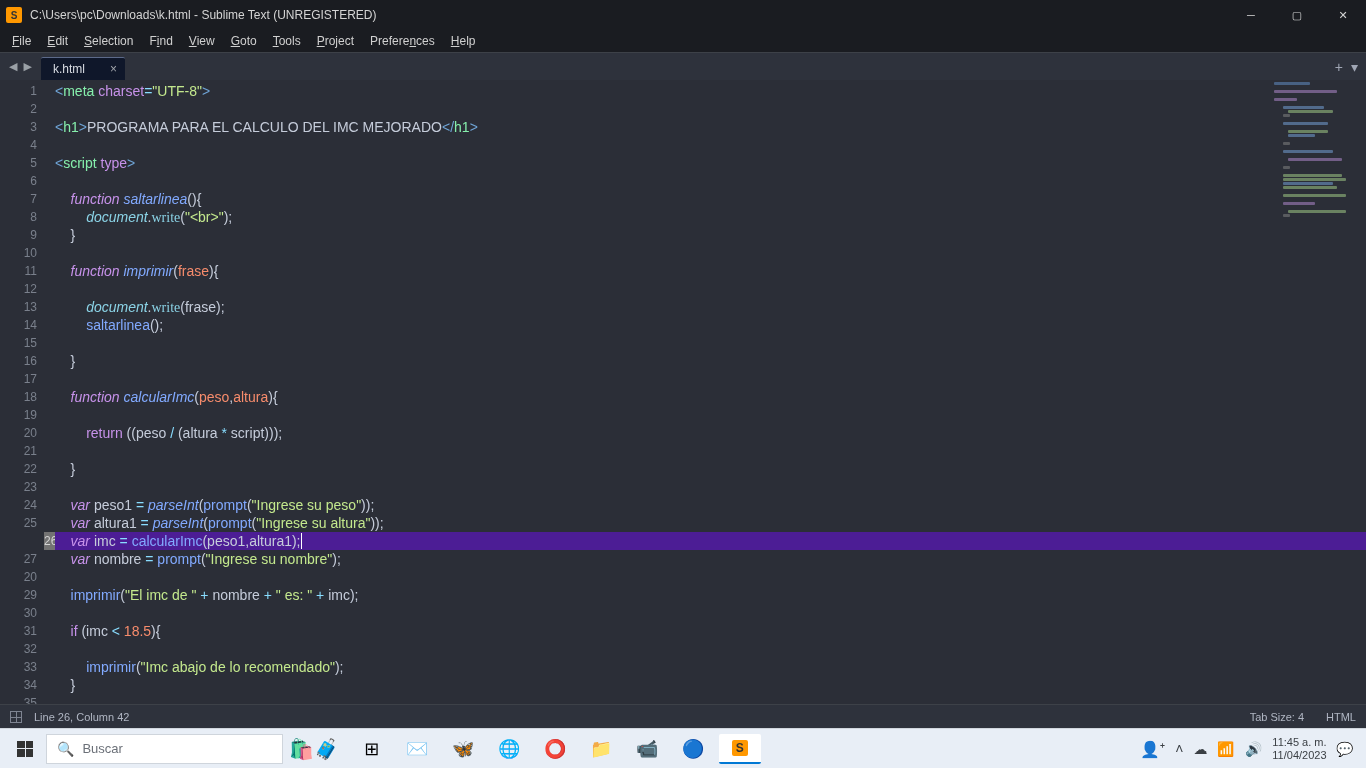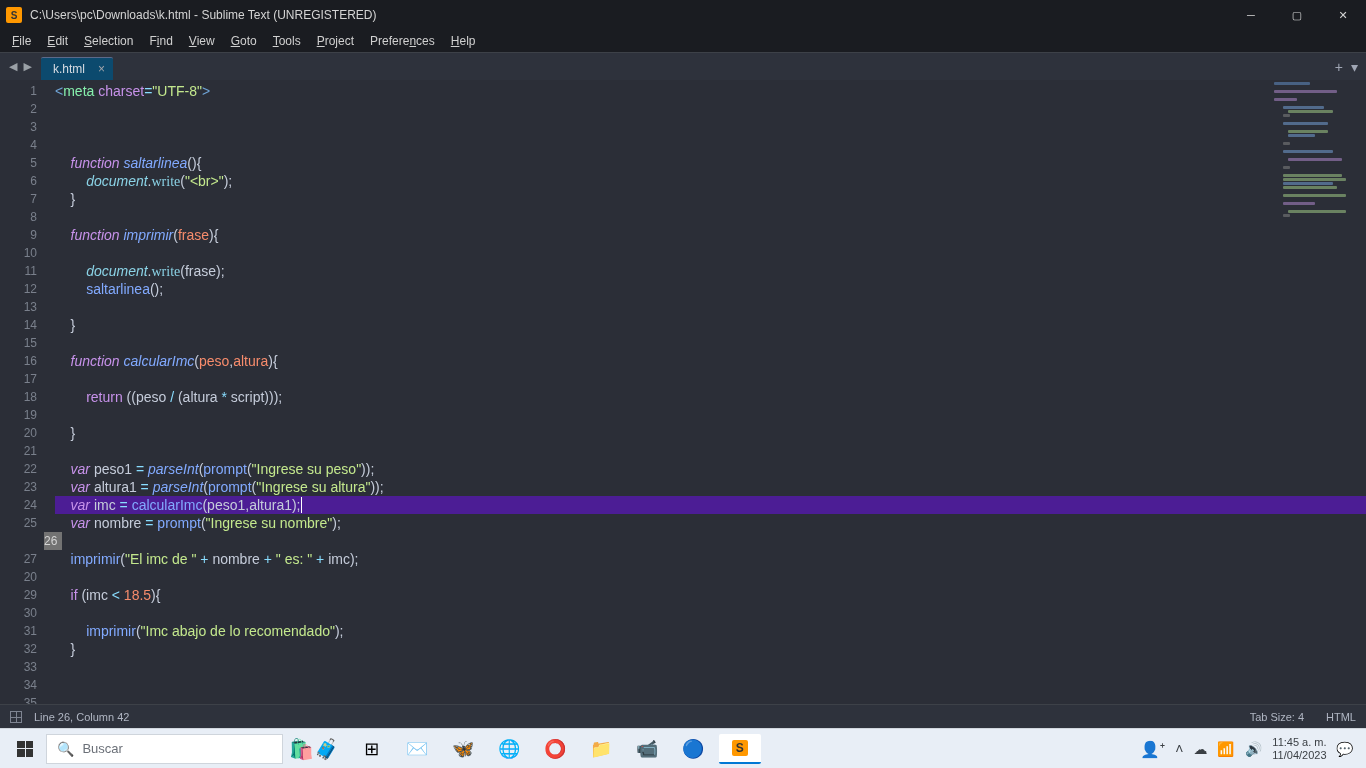--- a/index.html
+++ b/index.html
@@ -14,21 +14,21 @@
 
 
 .menu-bar { height: 22px; background: #1a1c21; display: flex; align-items: center; padding-left: 4px; }
 .menu-item { color: #d0d0d0; font-size: 12px; padding: 2px 8px; }
 .menu-item .ul { text-decoration: underline; }
 
 
 .tab-row { height: 28px; background: #2e323c; display: flex; align-items: stretch; border-top: 1px solid #3d4148; }
 .nav-arrows { display: flex; align-items: center; padding: 0 6px; color: #9aa0a6; }
 .nav-arrows span { font-size: 11px; padding: 0 3px; }
-.tab { background: #0c4a6e; color: #d8dce3; font-size: 12px; display: flex; align-items: center; padding: 0 28px 0 12px; position: relative; border-top: 1px solid #5c6a8a; border-radius: 2px 2px 0 0; margin-top: 4px; }
+.tab { background: #0f172a; color: #d8dce3; font-size: 12px; display: flex; align-items: center; padding: 0 40px 0 12px; position: relative; border-top: 1px solid #5c6a8a; border-radius: 2px 2px 0 0; margin-top: 4px; }
 .tab .close-x { position: absolute; right: 8px; color: #a0a4aa; font-size: 12px; }
 .tab-row .spacer { flex: 1; }
 .tab-row .right-controls { display: flex; align-items: center; color: #a0a6b4; font-size: 14px; padding-right: 8px; gap: 8px; }
 
 
 .editor { flex: 1; background: #2b2e37; display: flex; position: relative; font-family: Consolas, "Courier New", monospace; font-size: 14px; overflow: hidden; }
 .gutter { width: 55px; background: #2b2e37; text-align: right; color: #7a808c; padding-top: 2px; }
 .gutter .ln { height: 18px; line-height: 18px; padding-right: 18px; font-size: 12px; }
 .gutter .ln.current { background: #737373; color: #d4d4d4; margin-left: 44px; }
 .code { flex: 1; color: #c5ccda; padding-top: 2px; }
@@ -158,21 +158,23 @@
       <div class="ln">30</div>
       <div class="ln">31</div>
       <div class="ln">32</div>
       <div class="ln">33</div>
       <div class="ln">34</div>
       <div class="ln">35</div>
     </div>
   <div class="code">
     <div class="line"><span class="c-punc">&lt;</span><span class="c-tag">meta</span> <span class="c-attr">charset</span><span class="c-op">=</span><span class="c-str">"UTF-8"</span><span class="c-punc">&gt;</span></div>
     <div class="line"></div>
-    <div class="line"></div>
+    <div class="line"><span class="c-punc">&lt;</span><span class="c-tag">h1</span><span class="c-punc">&gt;</span><span class="c-plain">PROGRAMA PARA EL CALCULO DEL IMC MEJORADO</span><span class="c-punc">&lt;/</span><span class="c-tag">h1</span><span class="c-punc">&gt;</span></div>
+    <div class="line"></div>
+    <div class="line"><span class="c-punc">&lt;</span><span class="c-tag">script</span> <span class="c-attr">type</span><span class="c-punc">&gt;</span></div>
     <div class="line"></div>
     <div class="line">    <span class="c-key">function</span> <span class="c-fndef">saltarlinea</span><span class="c-plain">(){</span></div>
     <div class="line">        <span class="c-obj">document</span><span class="c-plain">.</span><span class="c-fn">write</span><span class="c-plain">(</span><span class="c-str">"&lt;br&gt;"</span><span class="c-plain">);</span></div>
     <div class="line">    <span class="c-plain">}</span></div>
     <div class="line"></div>
     <div class="line">    <span class="c-key">function</span> <span class="c-fndef">imprimir</span><span class="c-plain">(</span><span class="c-param">frase</span><span class="c-plain">){</span></div>
     <div class="line"></div>
     <div class="line">        <span class="c-obj">document</span><span class="c-plain">.</span><span class="c-fn">write</span><span class="c-plain">(frase);</span></div>
     <div class="line">        <span class="c-fncall">saltarlinea</span><span class="c-plain">();</span></div>
     <div class="line"></div>

